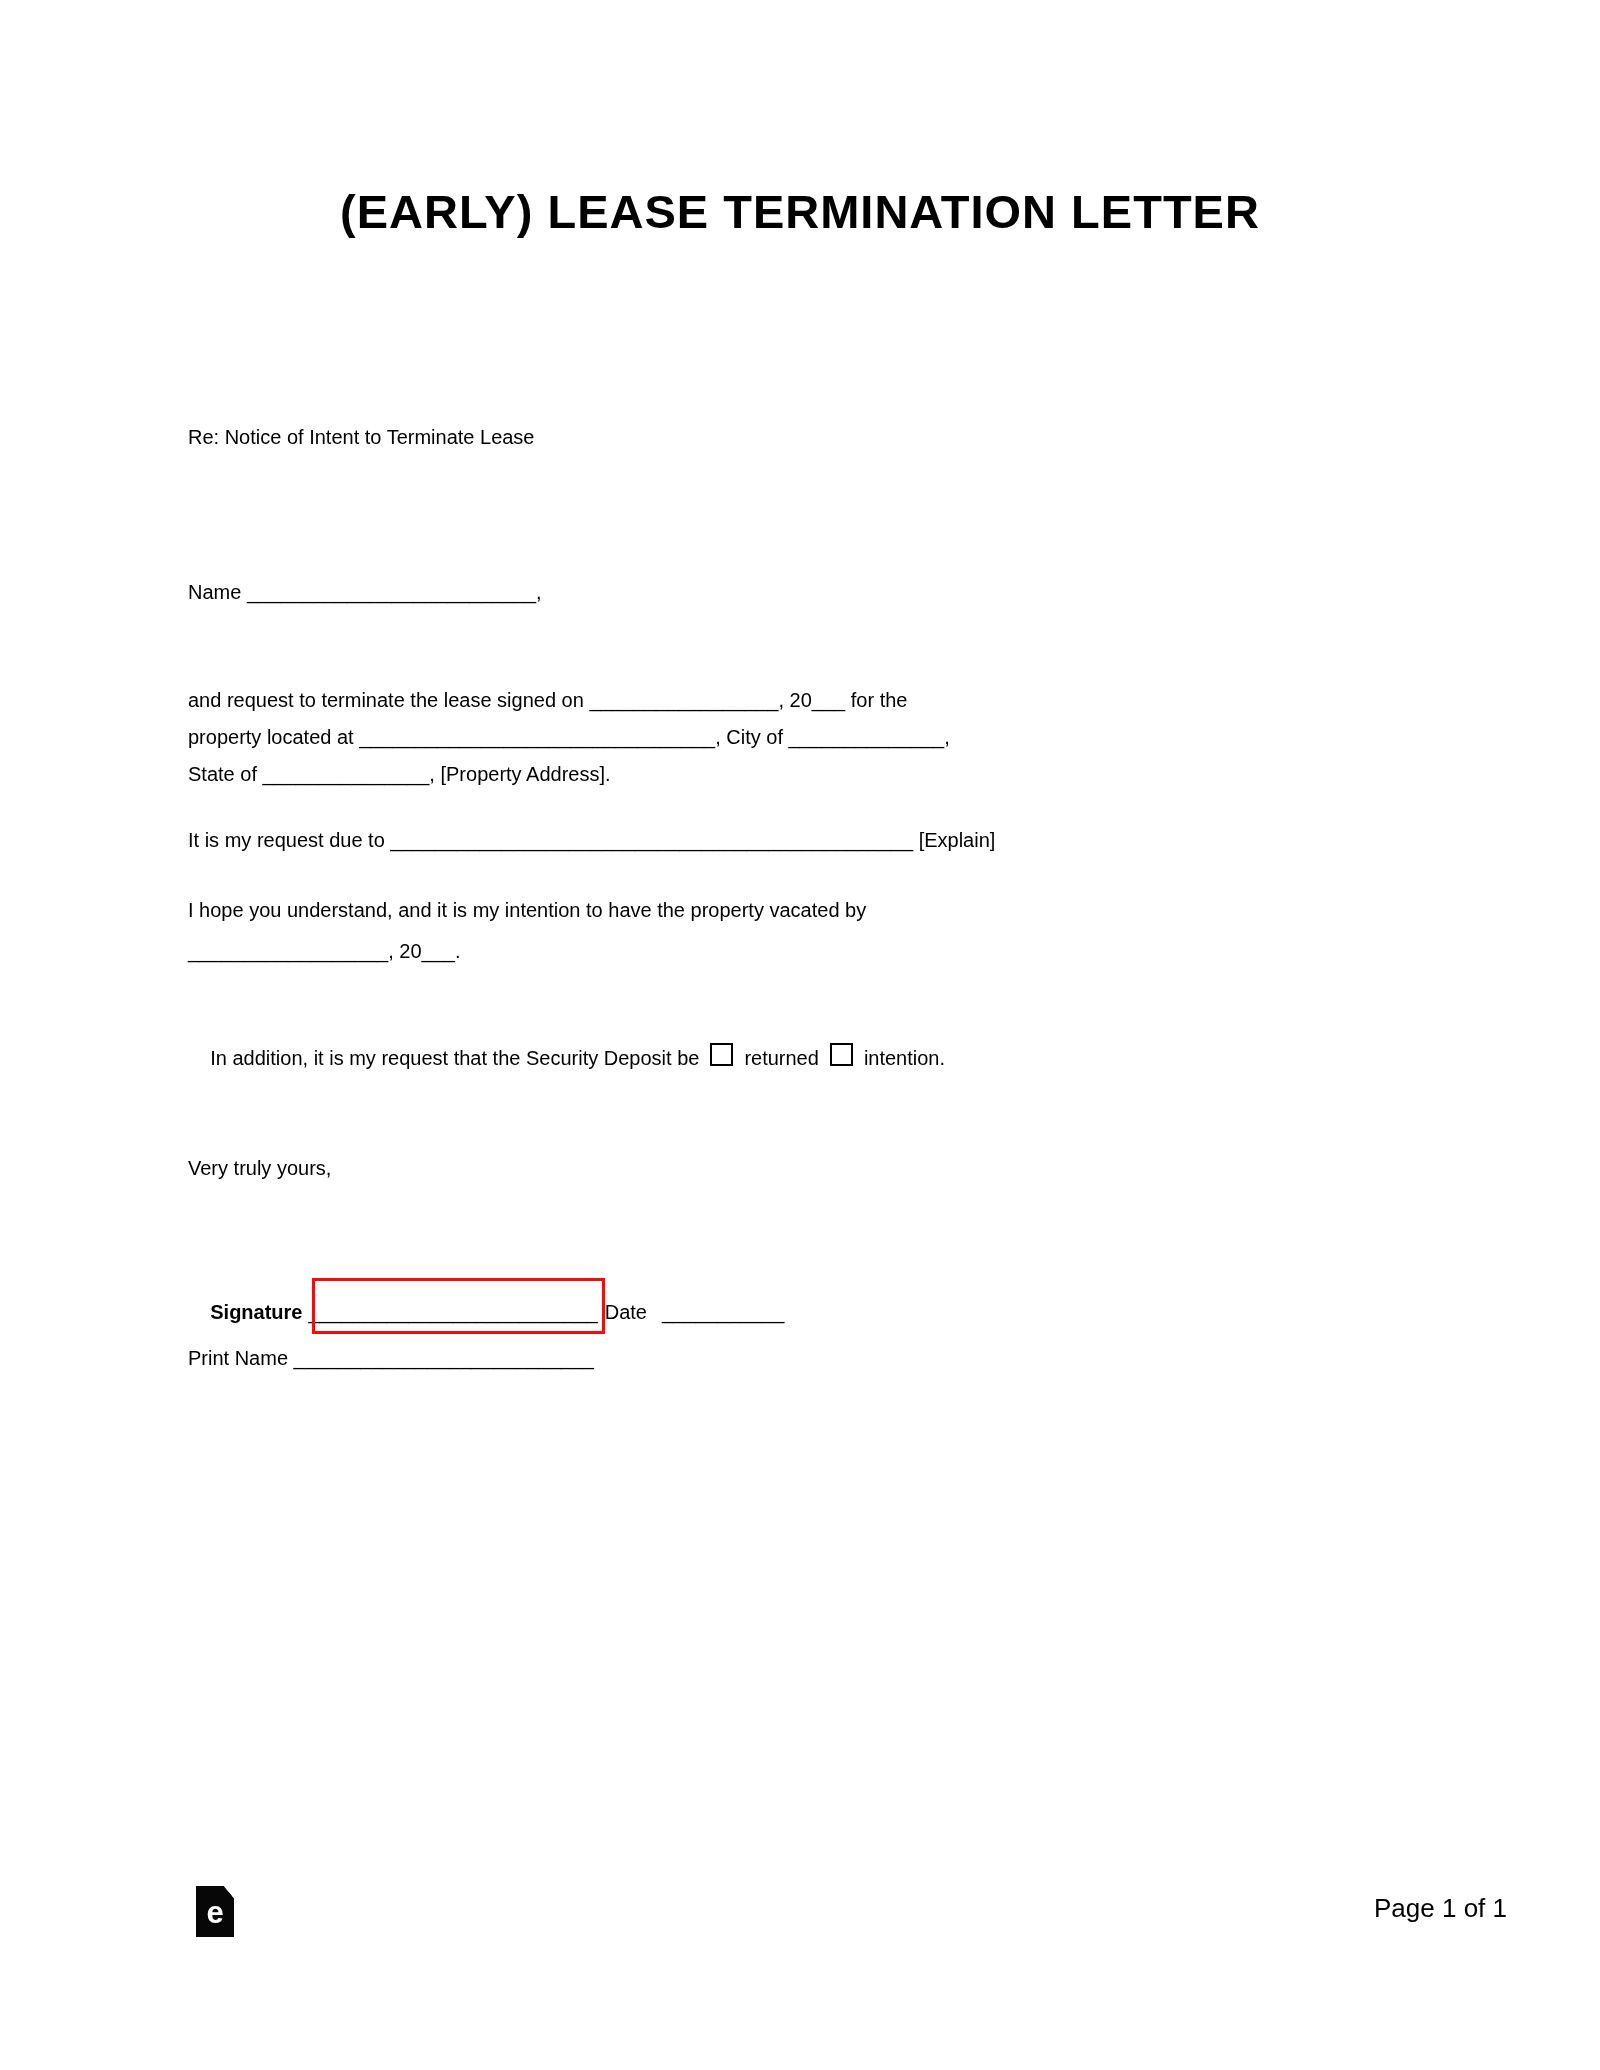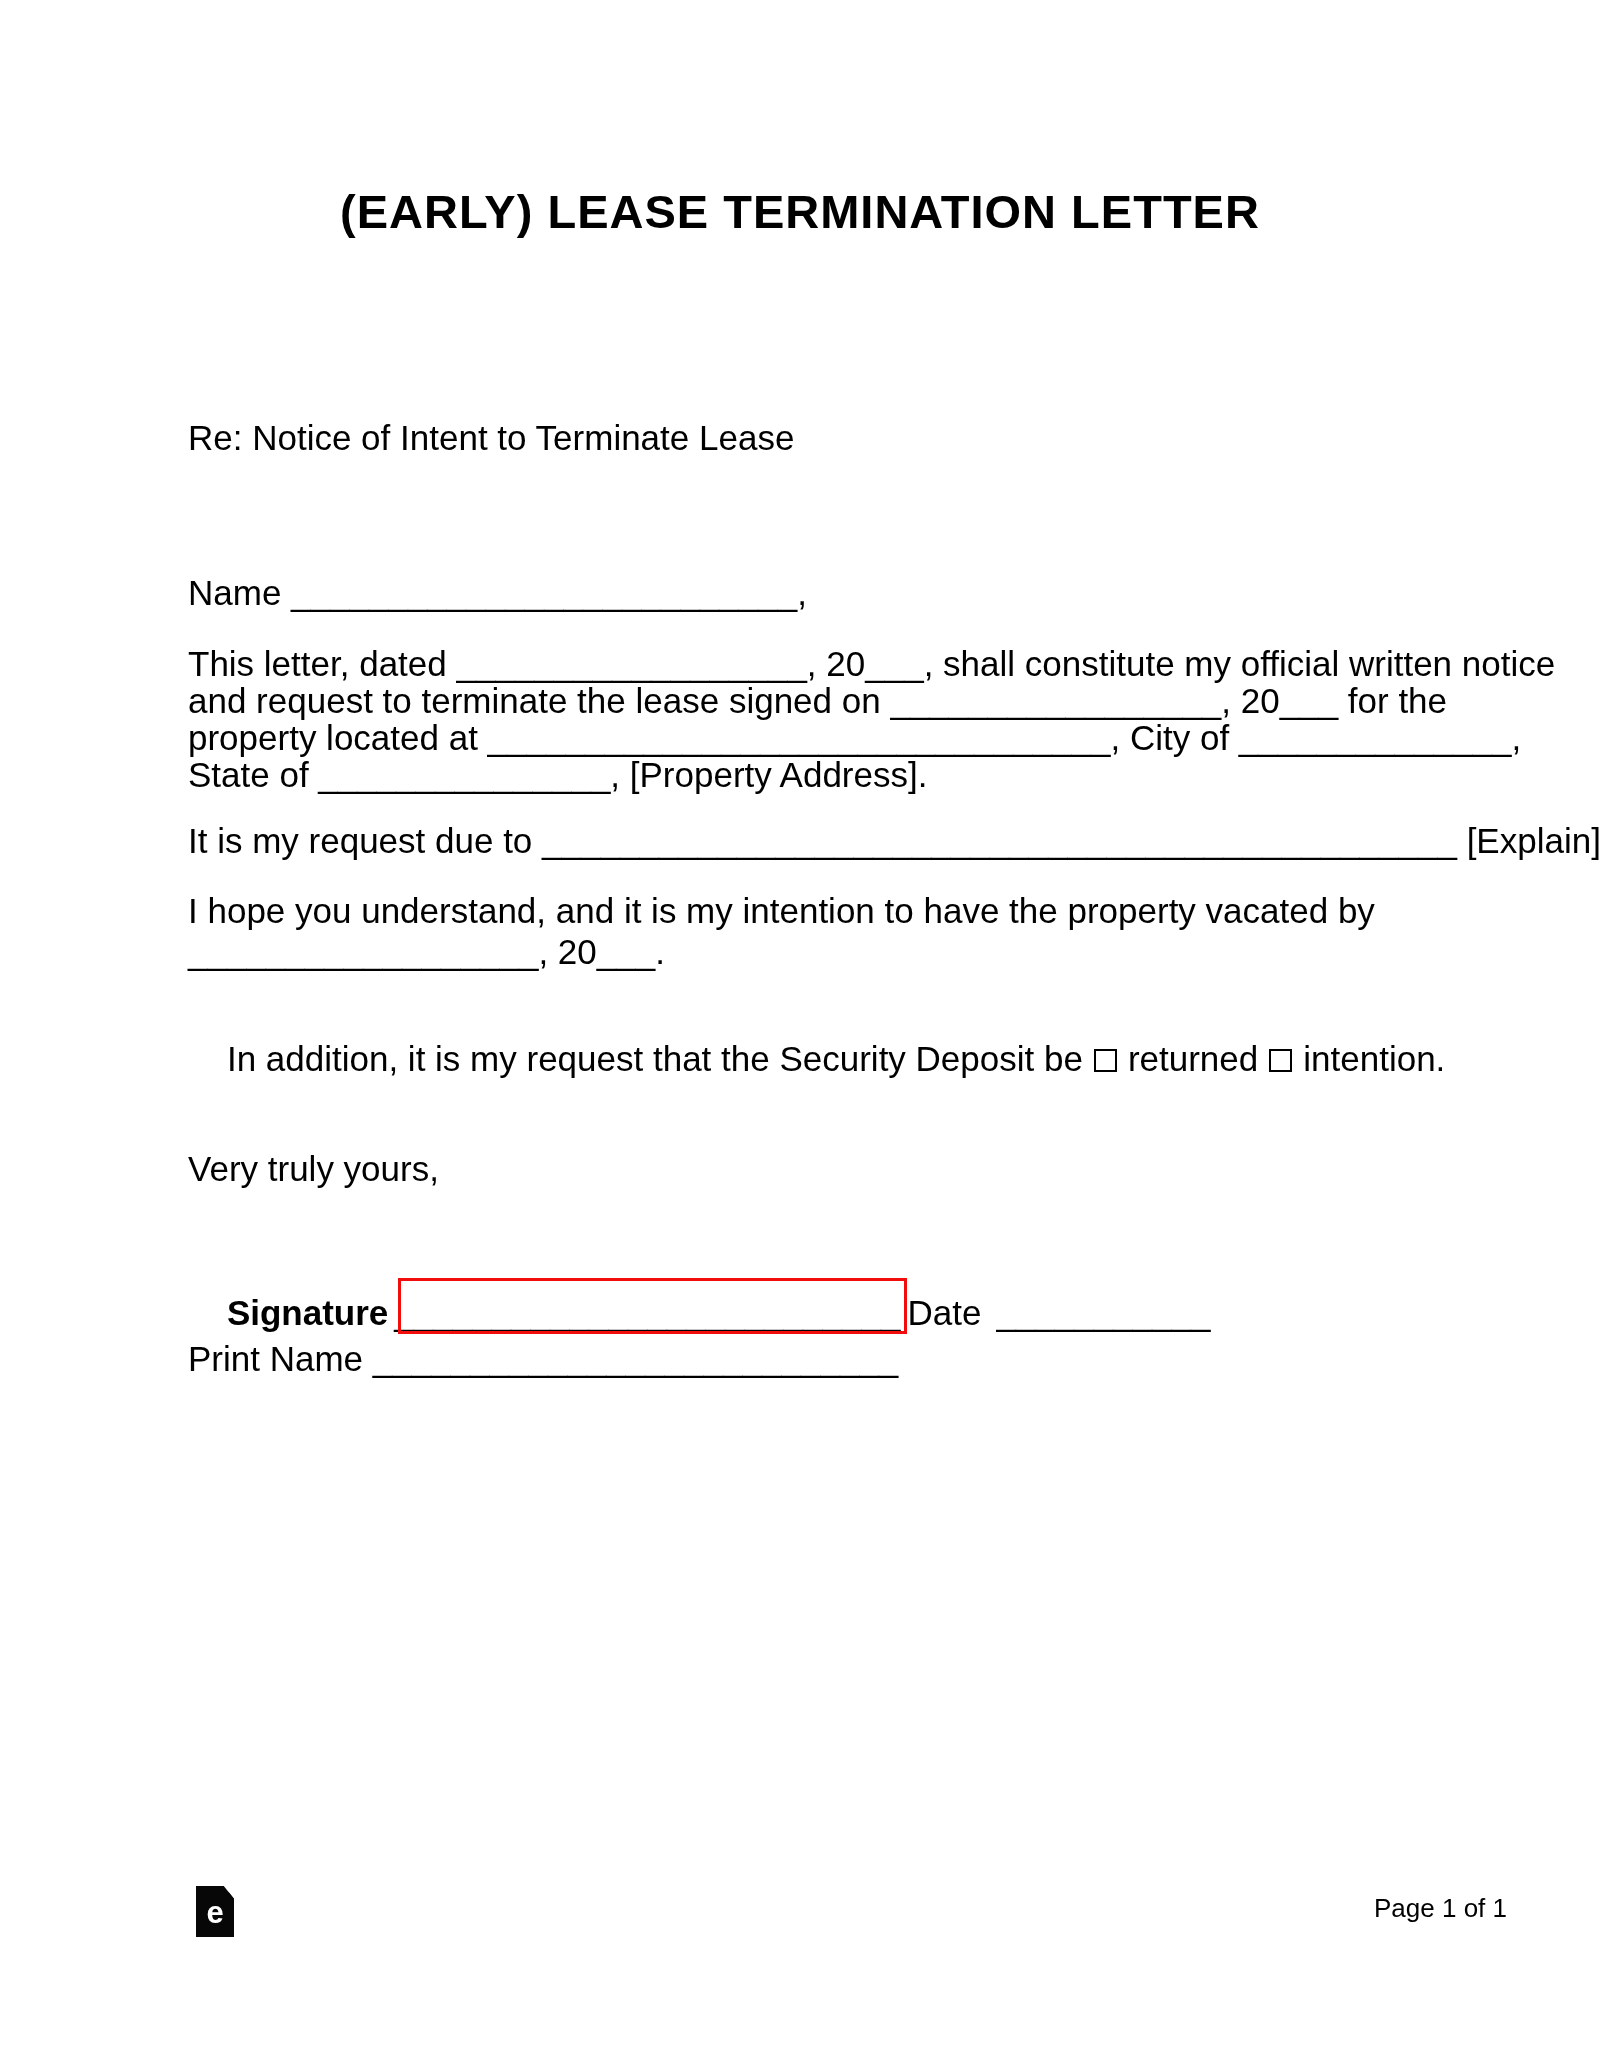--- a/index.html
+++ b/index.html
@@ -24,21 +24,21 @@
     text-align: center;
     font-size: 47px;
     font-weight: bold;
     letter-spacing: 1px;
     line-height: 52px;
     white-space: pre;
   }
   .line {
     position: absolute;
     left: 188px;
-    font-size: 35px;
+    font-size: 20px;
     line-height: 37px;
     white-space: pre;
   }
   .checkbox {
     display: inline-block;
     width: 19px;
     height: 19px;
     border: 2px solid #000000;
     background: #ffffff;
     vertical-align: -1px;
@@ -104,21 +104,20 @@
 <body>
 
 <div class="page">
 
   <div class="title">(EARLY) LEASE TERMINATION LETTER</div>
 
   <div class="line" style="top:419px">Re: Notice of Intent to Terminate Lease</div>
 
   <div class="line" style="top:574px">Name __________________________,</div>
 
-  <div class="line" style="top:645px">This letter, dated __________________, 20___, shall constitute my official written notice</div>
   <div class="line" style="top:682px">and request to terminate the lease signed on _________________, 20___ for the</div>
   <div class="line" style="top:719px">property located at ________________________________, City of ______________,</div>
   <div class="line" style="top:756px">State of _______________, [Property Address].</div>
 
   <div class="line" style="top:822px">It is my request due to _______________________________________________ [Explain]</div>
 
   <div class="line" style="top:892px">I hope you understand, and it is my intention to have the property vacated by</div>
   <div class="line" style="top:933px">__________________, 20___.</div>
 
   <div class="line" style="top:1003px">

